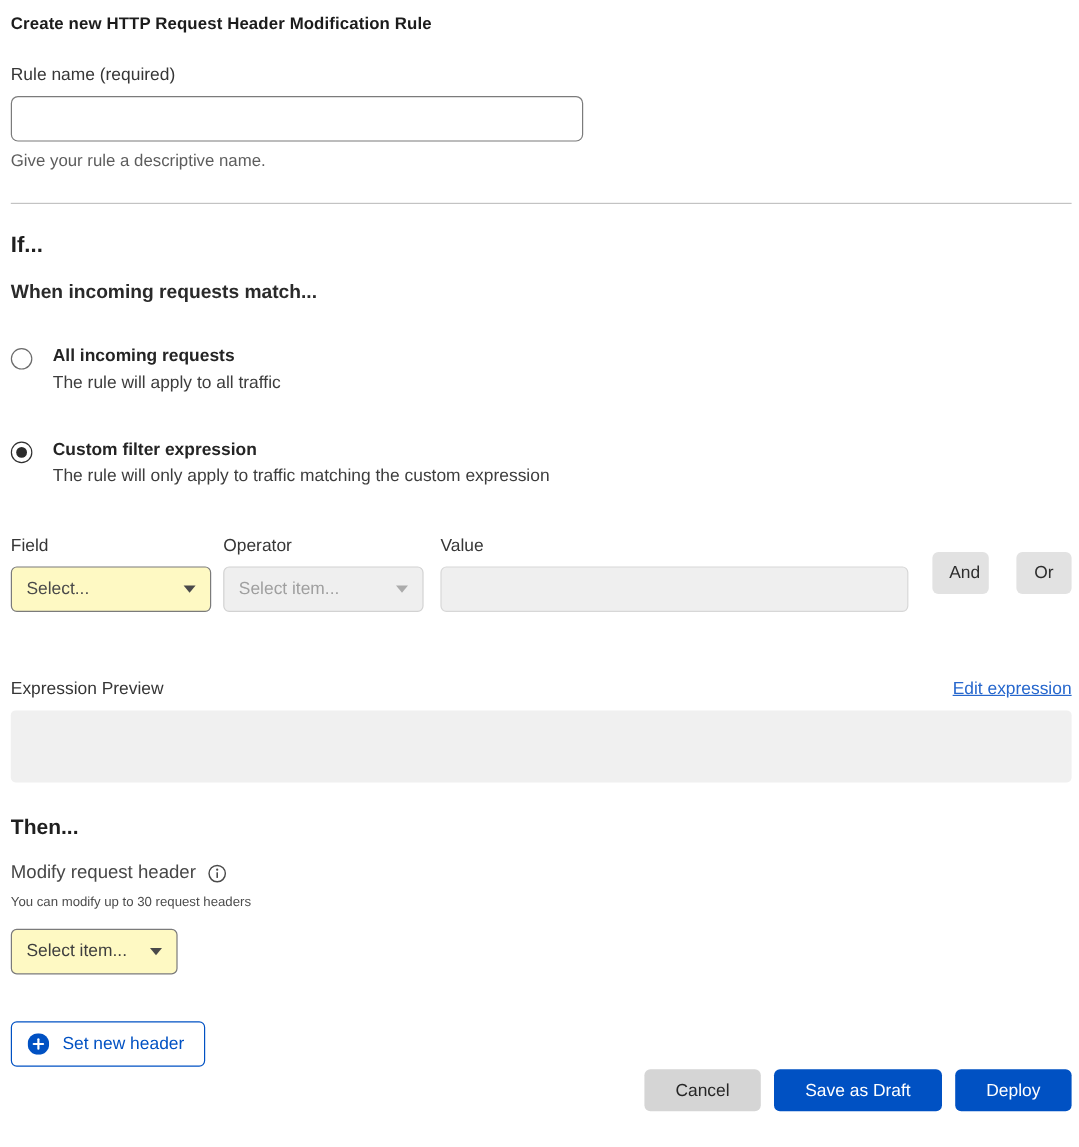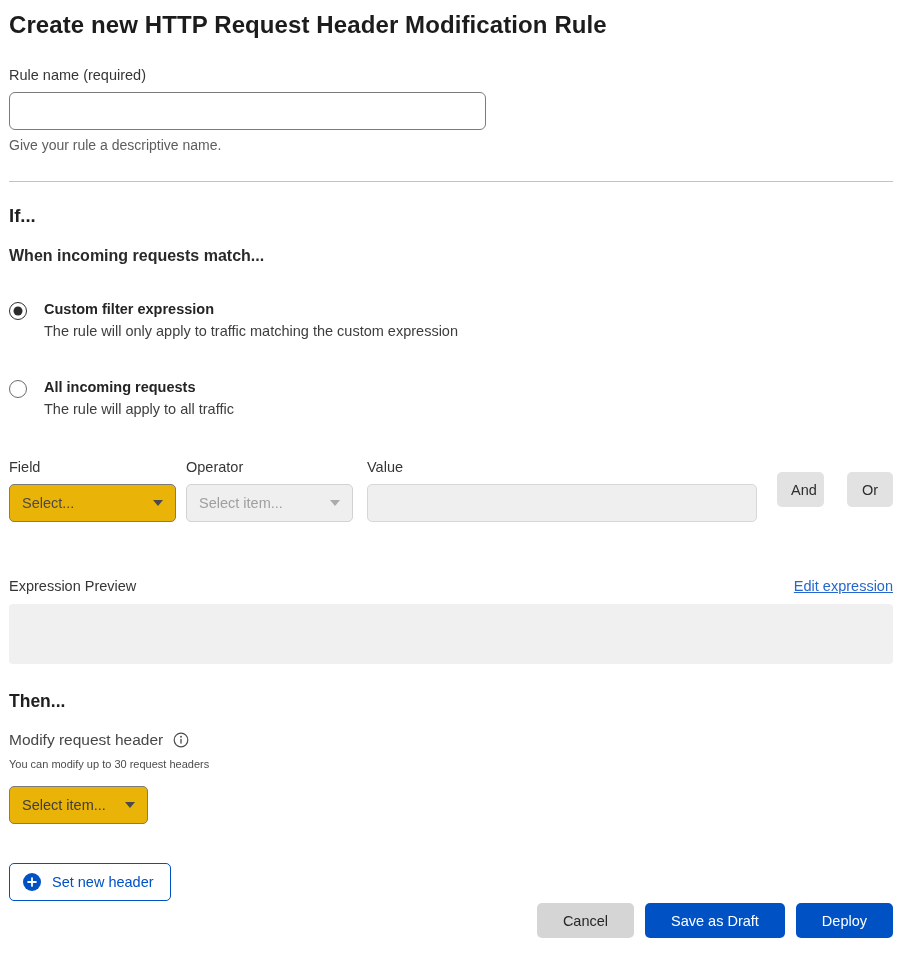--- a/index.html
+++ b/index.html
@@ -5,21 +5,21 @@
   * { box-sizing: border-box; margin: 0; padding: 0; }
   html, body { background: #fff; }
   body {
     width: 899px; height: 956px;
     font-family: "Liberation Sans", "DejaVu Sans", sans-serif;
     color: #222; overflow: hidden;
   }
   .container { padding: 9px 6px 0 9px; width: 899px; }
 
   .page-title {
-    font-size: 24px; font-weight: 700; color: #1c1c1c;
+    font-size: 14px; font-weight: 700; color: #1c1c1c;
     letter-spacing: 0.1px; margin-top: 2px;
   }
 
   .field-label { font-size: 14.5px; color: #363636; }
   .rule-name-label { margin-top: 28px; }
   .rule-name-input {
     display: block; margin-top: 9px;
     width: 477px; height: 38px;
     border: 1px solid #7b7b7b; border-radius: 6px;
     font-size: 14.5px; padding: 0 10px; color: #222;
@@ -53,21 +53,21 @@
   .builder-row { display: flex; margin-top: 42px; align-items: center; width: 884px; }
   .builder-col { display: flex; flex-direction: column; }
   .col-field { width: 167px; }
   .col-operator { width: 167px; margin-left: 10px; }
   .col-value { width: 390px; margin-left: 14px; }
   .builder-col .field-label { margin-bottom: 9px; }
 
   .select-control {
     height: 38px; border-radius: 5px; font-size: 14.5px;
     display: flex; align-items: center; justify-content: space-between;
-    padding: 0 12px; cursor: pointer; background: #eab308;
+    padding: 0 12px; cursor: pointer; background: #fef9c3;
     border: 1px solid #7b7b7b; color: #4a4a4a;
   }
   .select-control.disabled {
     background: #efefef; border: 1px solid #d2d2d2; color: #9f9f9f; cursor: default;
   }
   .caret {
     width: 0; height: 0; margin-left: 10px;
     border-left: 5px solid transparent; border-right: 5px solid transparent;
     border-top: 6px solid #4a4a4a;
   }
@@ -140,32 +140,32 @@
   <div class="field-label rule-name-label">Rule name (required)</div>
   <input class="rule-name-input" type="text" value="" style="">
   <div class="helper-text">Give your rule a descriptive name.</div>
 
   <hr class="divider">
 
   <h2 class="if-heading">If...</h2>
   <div class="match-subheading">When incoming requests match...</div>
 
   <div class="radio-option">
+    <span class="radio-circle"></span>
+    <span class="radio-text">
+      <div class="radio-label">All incoming requests</div>
+      <div class="radio-desc">The rule will apply to all traffic</div>
+    </span>
+  </div>
+
+  <div class="radio-option">
     <span class="radio-circle checked"></span>
     <span class="radio-text">
       <div class="radio-label">Custom filter expression</div>
       <div class="radio-desc">The rule will only apply to traffic matching the custom expression</div>
-    </span>
-  </div>
-
-  <div class="radio-option">
-    <span class="radio-circle"></span>
-    <span class="radio-text">
-      <div class="radio-label">All incoming requests</div>
-      <div class="radio-desc">The rule will apply to all traffic</div>
     </span>
   </div>
 
   <div class="builder-row">
     <div class="builder-col col-field">
       <div class="field-label">Field</div>
       <div class="select-control">
         <span>Select...</span>
         <span class="caret"></span>
       </div>

